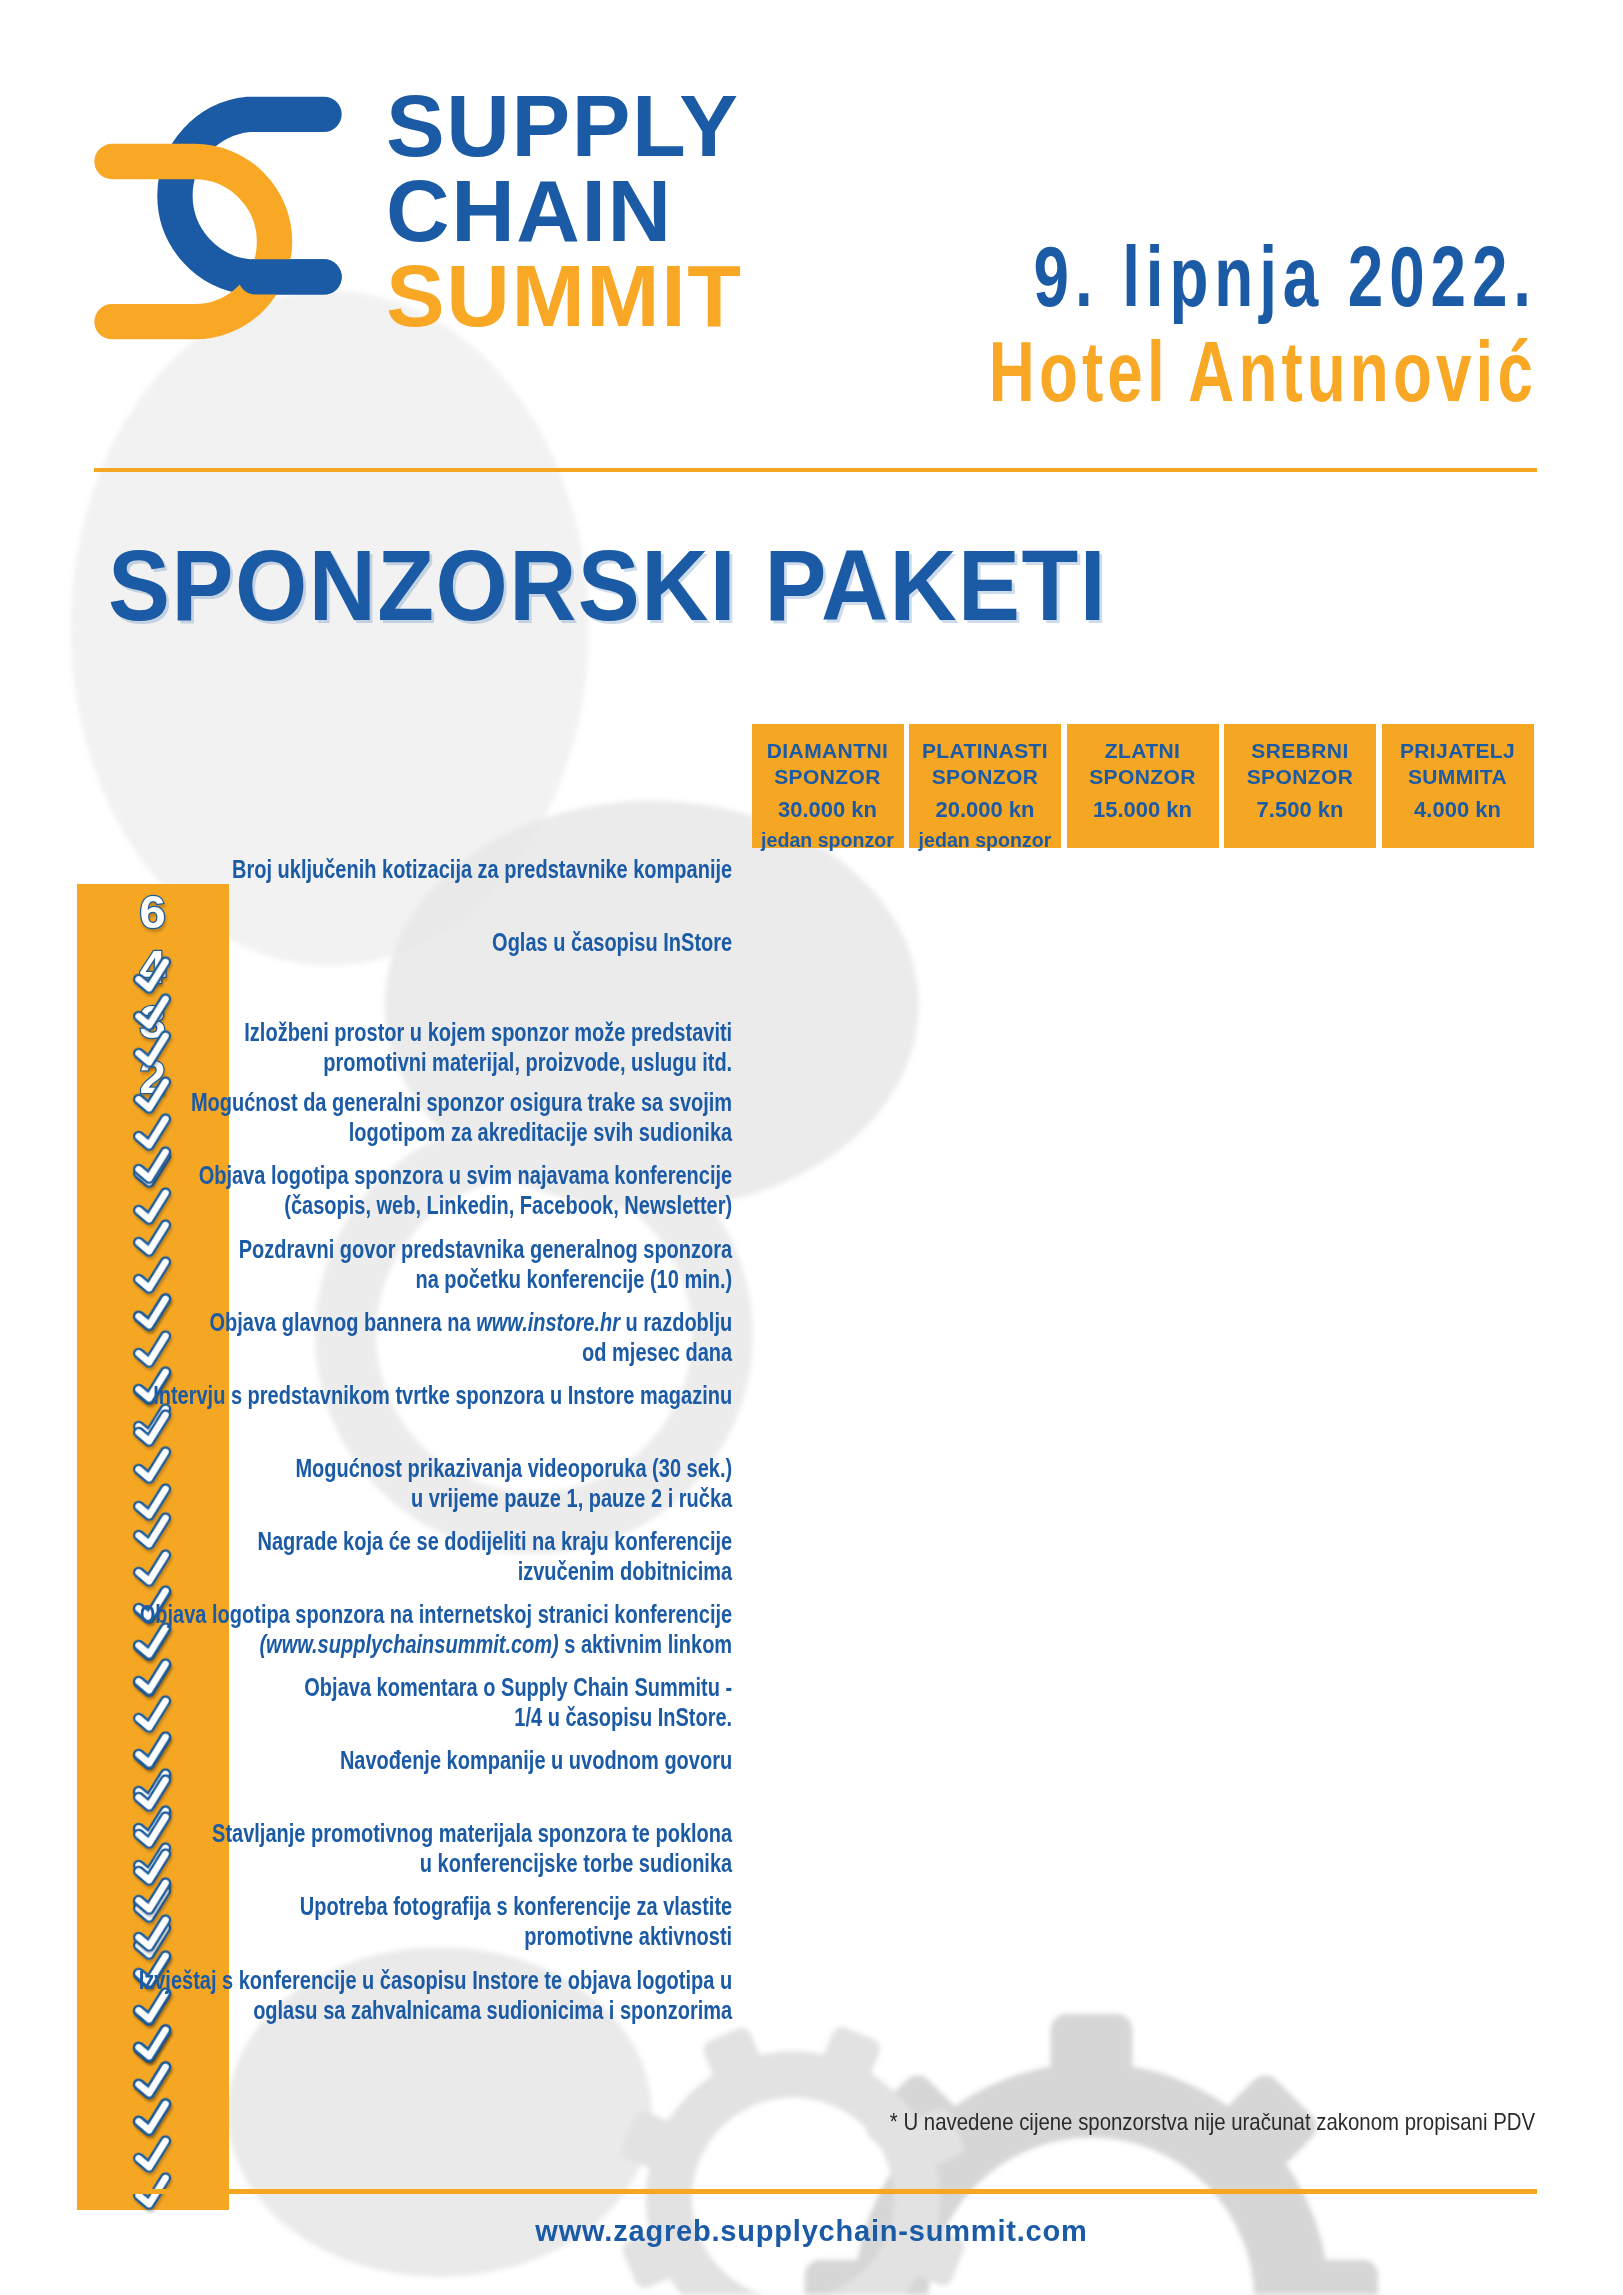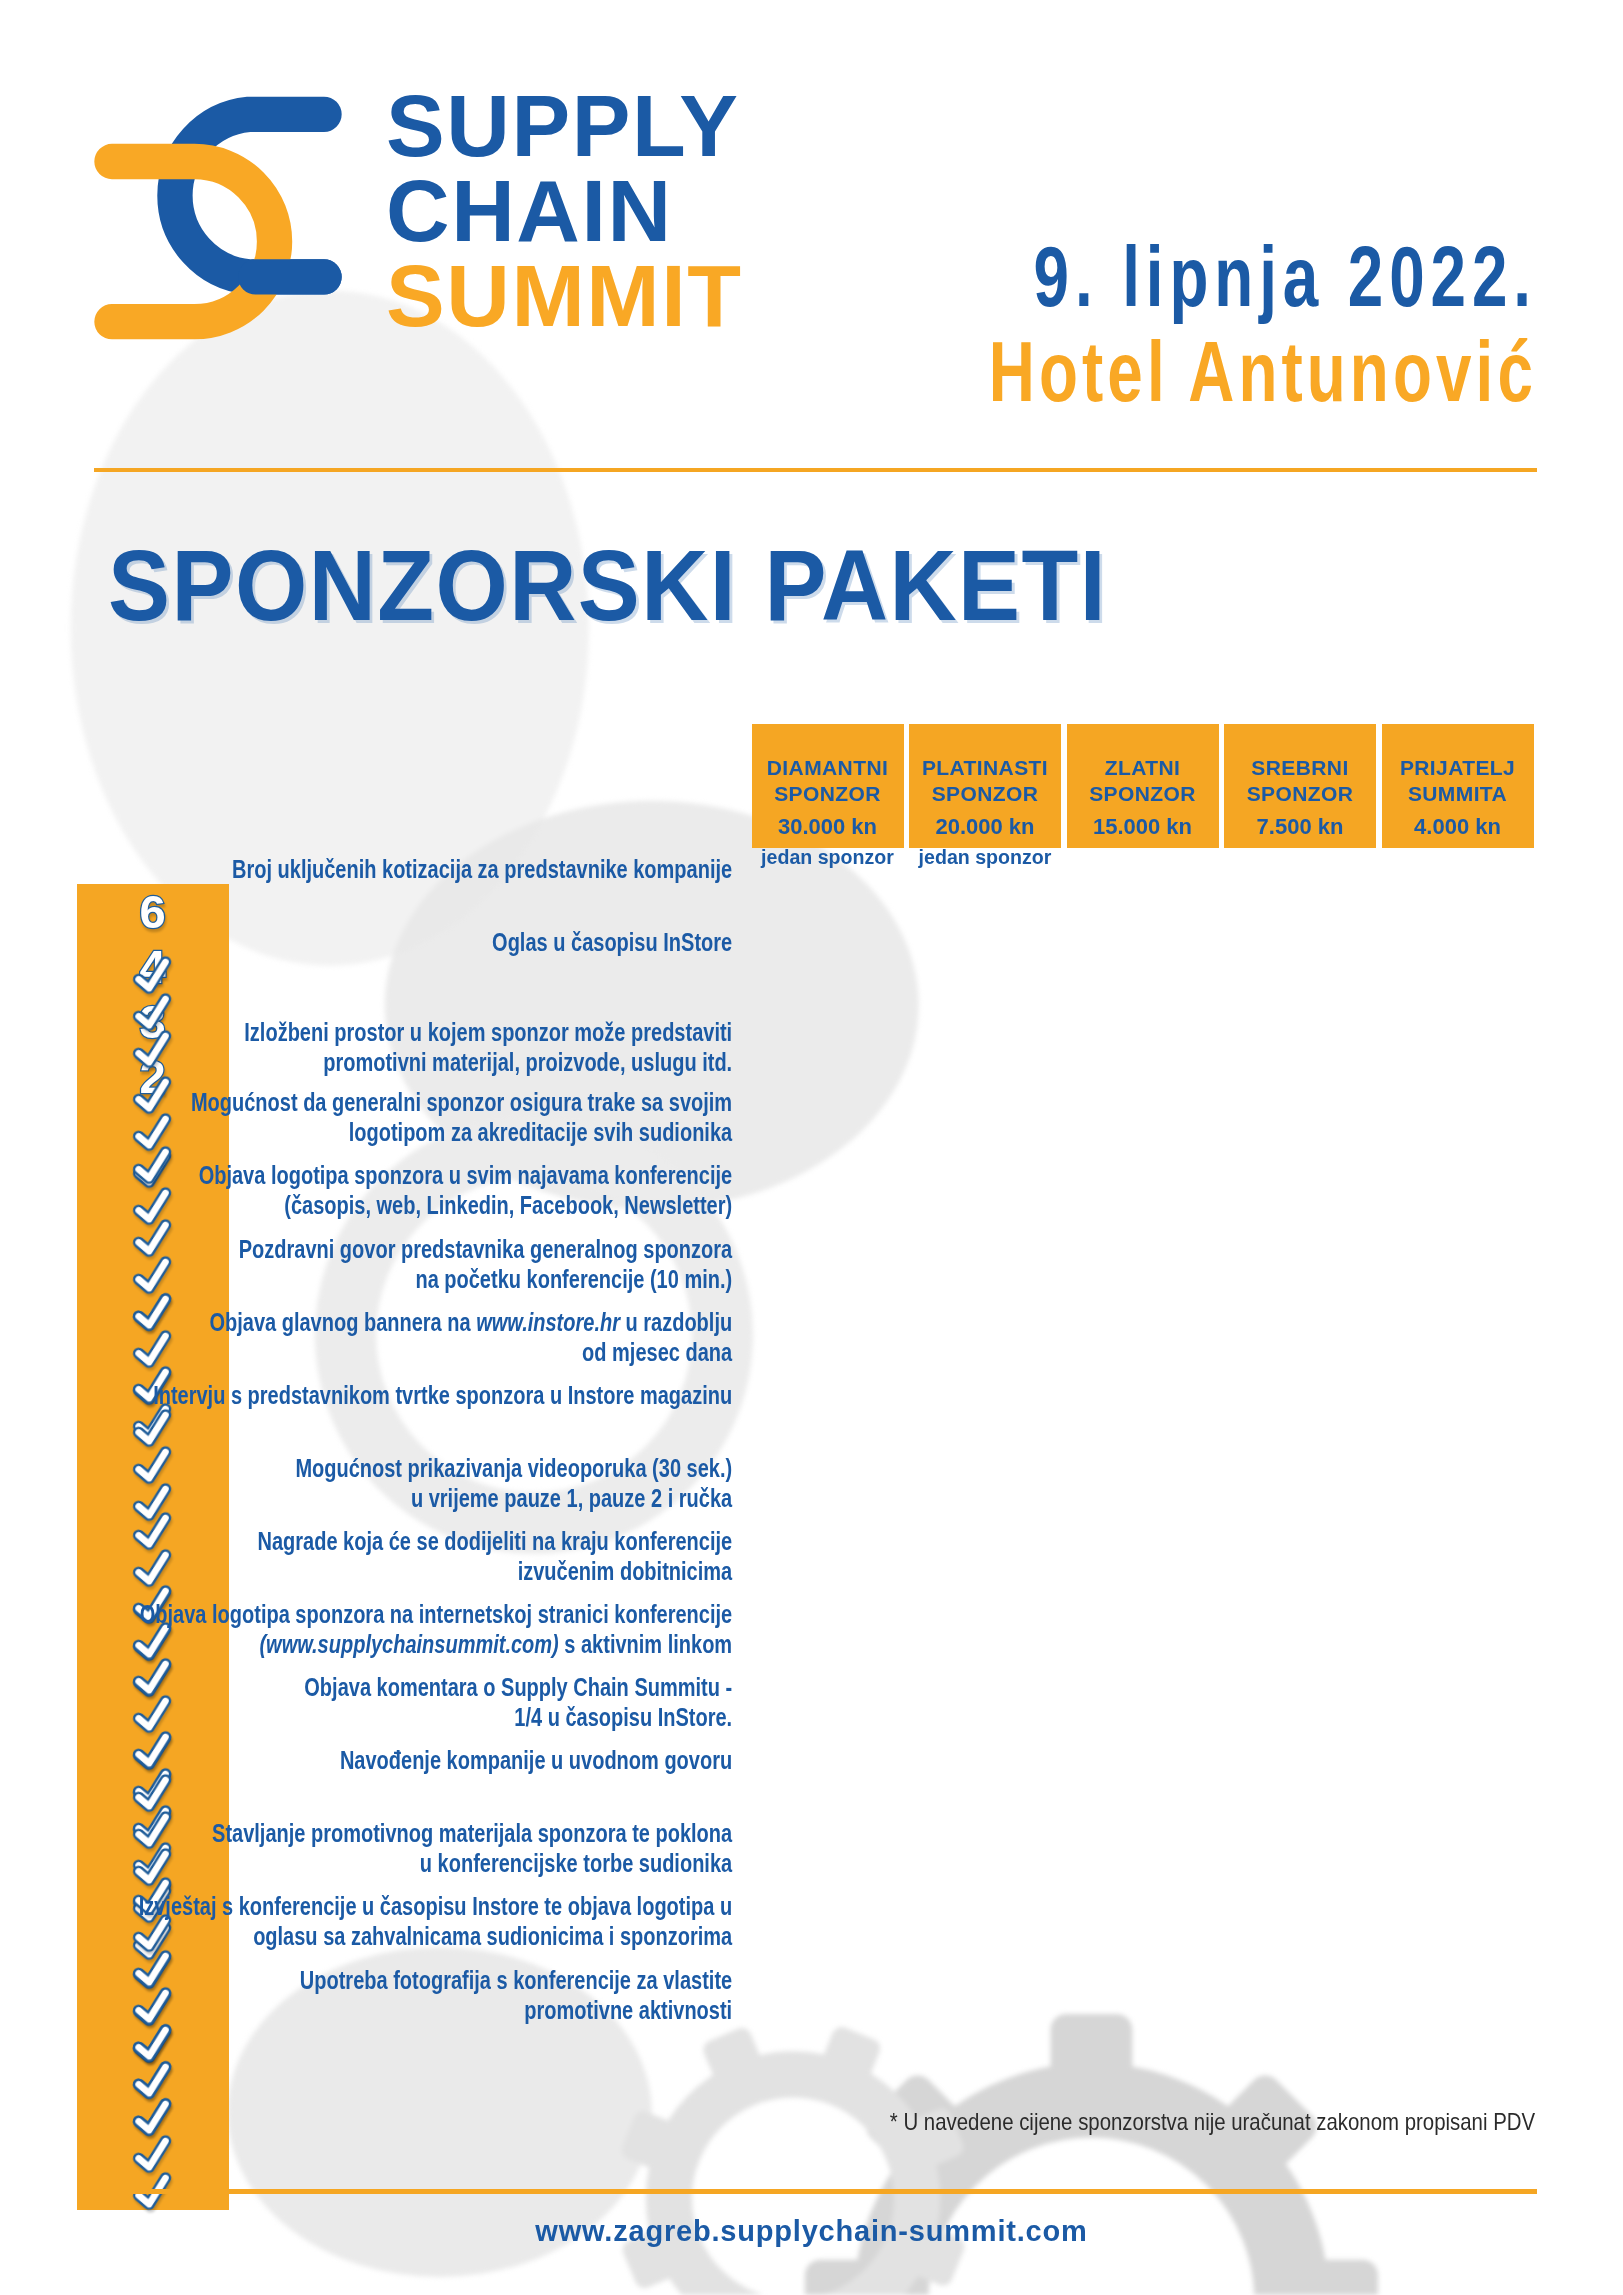--- a/index.html
+++ b/index.html
@@ -36,21 +36,21 @@
   
   .title{position:absolute;left:108px;top:528px;font-size:101px;font-weight:bold;color:var(--blue);
          letter-spacing:1.6px;white-space:nowrap;transform:scaleX(.92);transform-origin:0 0;
          text-shadow:3.1px 3.1px 0 rgba(27,90,165,.22);}
   
   .table{position:absolute;left:71px;top:724px;width:1467px;}
   .thead{display:flex;height:124px;margin-bottom:6.3px;}
   .lblcol{width:675px;flex:none;}
   .cell{width:152px;flex:none;margin-left:5.5px;background:var(--orange);}
   .thead .cell{display:flex;flex-direction:column;align-items:center;justify-content:flex-start;
-               padding-top:31px;box-sizing:border-box;color:var(--blue);font-weight:bold;text-align:center;}
+               padding-top:14px;box-sizing:border-box;color:var(--blue);font-weight:bold;text-align:center;}
   .pkg-name{font-size:21px;line-height:26px;letter-spacing:0.4px;}
   .pkg-price{font-size:22px;margin-top:7px;}
   .pkg-note{font-size:19.6px;margin-top:5.5px;}
   .trow{display:flex;height:70px;margin-bottom:3.1px;flex-direction:column;}
   .trow.merge{margin-bottom:0;margin-top:20px;}
   .trow .lbl{width:675px;flex:none;display:flex;flex-direction:column;justify-content:center;
              align-items:flex-end;text-align:right;color:var(--blue);font-weight:bold;
              font-size:25px;line-height:30px;padding-right:17.3px;box-sizing:border-box;
              transform:scaleX(.8);transform-origin:100% 50%;white-space:nowrap;}
   .trow .cell{display:flex;align-items:center;justify-content:center;}
@@ -564,20 +564,56 @@
             </div>
             <div class="cell">
               <svg class="check-icon" viewBox="0 0 46 42">
     <path class="ck-o" d="M7 24 L18 35 L39 7"></path>
     <path class="ck-w" d="M7 24 L18 35 L39 7"></path>
   </svg>
             </div>
           </div>
           <div class="trow">
     <div class="lbl">
+              <div><span>Upotreba fotografija s konferencije za vlastite</span></div>
+              <div><span>promotivne aktivnosti</span></div>
+            </div>
+  <div class="cell">
+              <svg class="check-icon" viewBox="0 0 46 42">
+    <path class="ck-o" d="M7 24 L18 35 L39 7"></path>
+    <path class="ck-w" d="M7 24 L18 35 L39 7"></path>
+  </svg>
+            </div>
+            <div class="cell">
+              <svg class="check-icon" viewBox="0 0 46 42">
+    <path class="ck-o" d="M7 24 L18 35 L39 7"></path>
+    <path class="ck-w" d="M7 24 L18 35 L39 7"></path>
+  </svg>
+            </div>
+            <div class="cell">
+              <svg class="check-icon" viewBox="0 0 46 42">
+    <path class="ck-o" d="M7 24 L18 35 L39 7"></path>
+    <path class="ck-w" d="M7 24 L18 35 L39 7"></path>
+  </svg>
+            </div>
+            <div class="cell">
+              <svg class="check-icon" viewBox="0 0 46 42">
+    <path class="ck-o" d="M7 24 L18 35 L39 7"></path>
+    <path class="ck-w" d="M7 24 L18 35 L39 7"></path>
+  </svg>
+            </div>
+            <div class="cell">
+              <svg class="check-icon" viewBox="0 0 46 42">
+    <path class="ck-o" d="M7 24 L18 35 L39 7"></path>
+    <path class="ck-w" d="M7 24 L18 35 L39 7"></path>
+  </svg>
+            </div>
+          </div>
+          <div class="trow">
+    <div class="lbl">
               <div><span>Izvještaj s konferencije u časopisu Instore te objava logotipa u</span></div>
               <div><span>oglasu sa zahvalnicama sudionicima i sponzorima</span></div>
             </div>
   <div class="cell">
               <svg class="check-icon" viewBox="0 0 46 42">
     <path class="ck-o" d="M7 24 L18 35 L39 7"></path>
     <path class="ck-w" d="M7 24 L18 35 L39 7"></path>
   </svg>
             </div>
             <div class="cell">
@@ -598,56 +634,20 @@
     <path class="ck-w" d="M7 24 L18 35 L39 7"></path>
   </svg>
             </div>
             <div class="cell">
               <svg class="check-icon" viewBox="0 0 46 42">
     <path class="ck-o" d="M7 24 L18 35 L39 7"></path>
     <path class="ck-w" d="M7 24 L18 35 L39 7"></path>
   </svg>
             </div>
           </div>
-          <div class="trow">
-    <div class="lbl">
-              <div><span>Upotreba fotografija s konferencije za vlastite</span></div>
-              <div><span>promotivne aktivnosti</span></div>
-            </div>
-  <div class="cell">
-              <svg class="check-icon" viewBox="0 0 46 42">
-    <path class="ck-o" d="M7 24 L18 35 L39 7"></path>
-    <path class="ck-w" d="M7 24 L18 35 L39 7"></path>
-  </svg>
-            </div>
-            <div class="cell">
-              <svg class="check-icon" viewBox="0 0 46 42">
-    <path class="ck-o" d="M7 24 L18 35 L39 7"></path>
-    <path class="ck-w" d="M7 24 L18 35 L39 7"></path>
-  </svg>
-            </div>
-            <div class="cell">
-              <svg class="check-icon" viewBox="0 0 46 42">
-    <path class="ck-o" d="M7 24 L18 35 L39 7"></path>
-    <path class="ck-w" d="M7 24 L18 35 L39 7"></path>
-  </svg>
-            </div>
-            <div class="cell">
-              <svg class="check-icon" viewBox="0 0 46 42">
-    <path class="ck-o" d="M7 24 L18 35 L39 7"></path>
-    <path class="ck-w" d="M7 24 L18 35 L39 7"></path>
-  </svg>
-            </div>
-            <div class="cell">
-              <svg class="check-icon" viewBox="0 0 46 42">
-    <path class="ck-o" d="M7 24 L18 35 L39 7"></path>
-    <path class="ck-w" d="M7 24 L18 35 L39 7"></path>
-  </svg>
-            </div>
-          </div>
         </div>
     </div>
 
     <div class="footnote">* U navedene cijene sponzorstva nije uračunat zakonom propisani PDV</div>
 
     <div class="bottomline"></div>
 
     <div class="footer-url">www.zagreb.supplychain-summit.com</div>
 
   </div>

